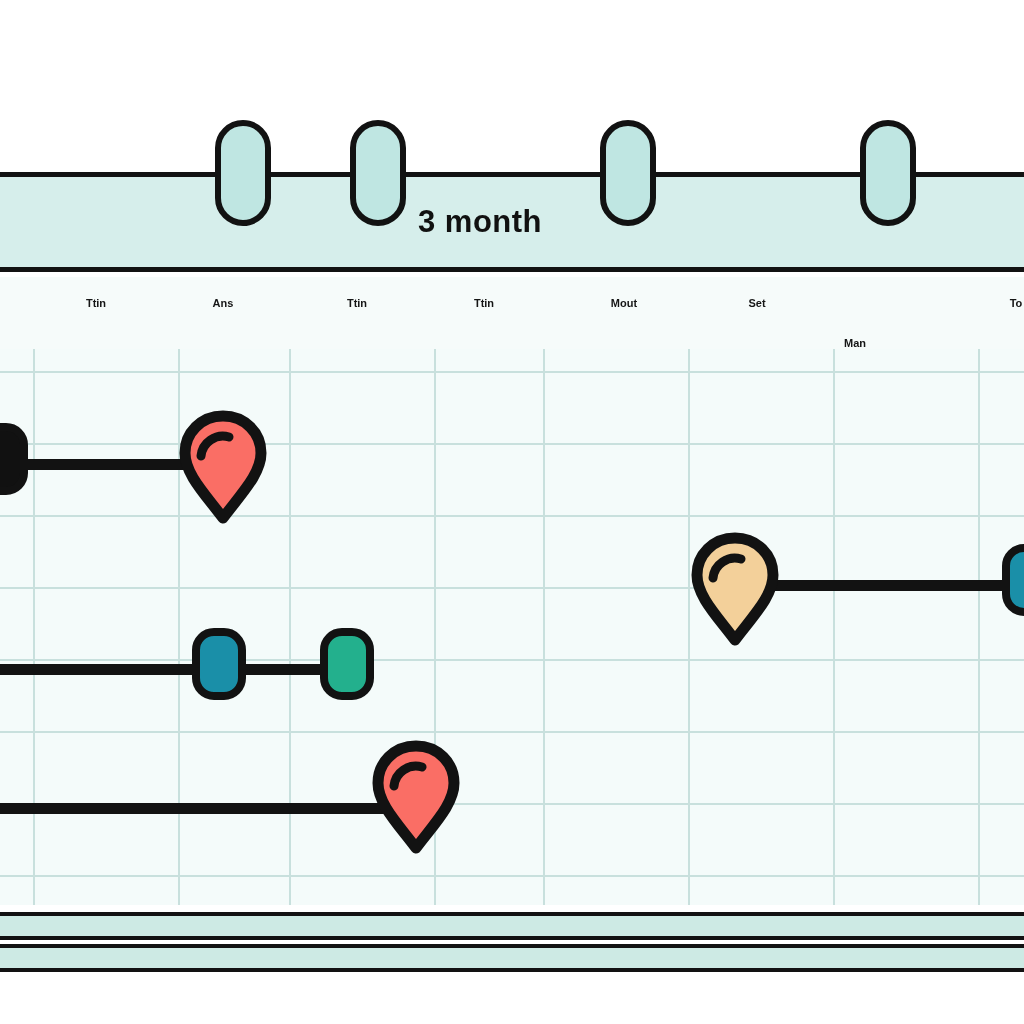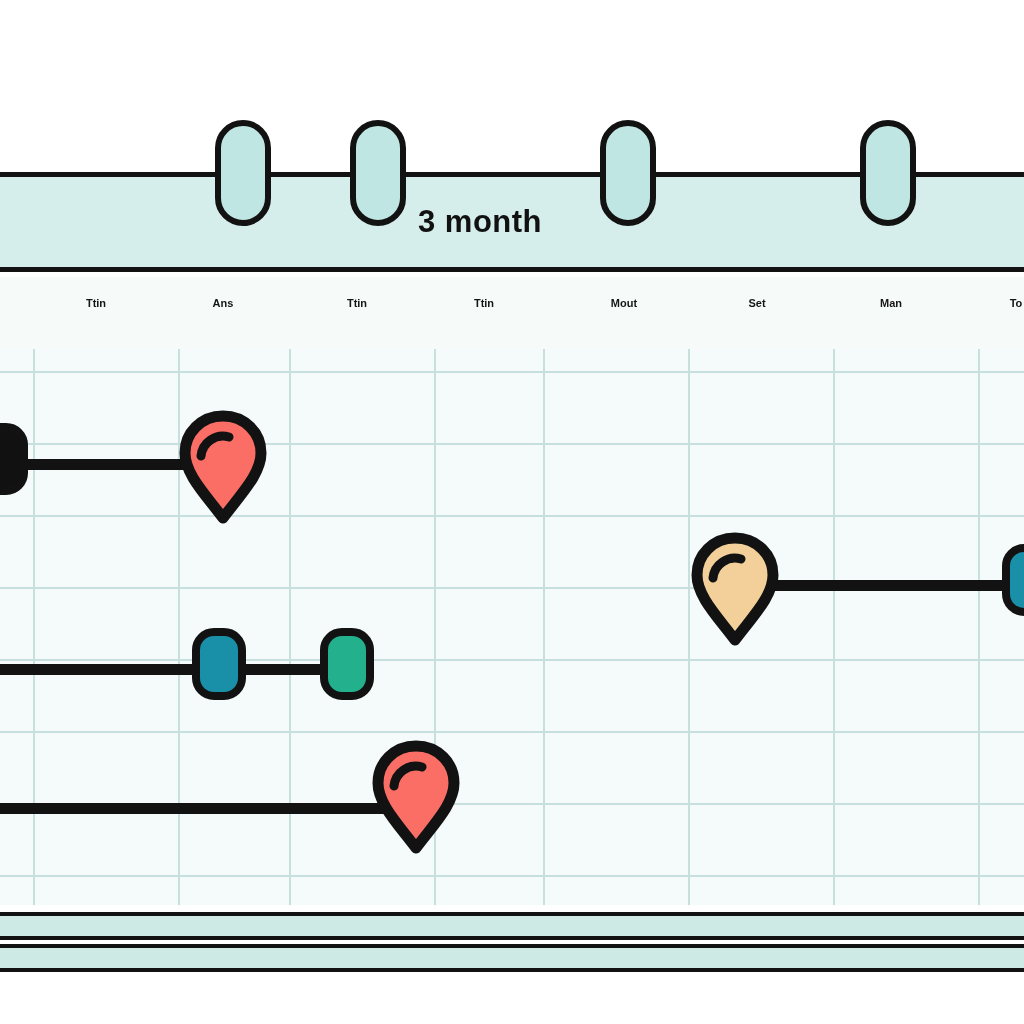--- a/index.html
+++ b/index.html
@@ -168,21 +168,21 @@
     </div>
 
   <div class="header-row">
     <div id="header-cells">
         <div class="header-cell" style="left: 96px;">Ttin</div>
         <div class="header-cell" style="left: 223px; text-align: center;">Ans</div>
         <div class="header-cell" style="left: 357px;">Ttin</div>
         <div class="header-cell" style="left: 484px;">Ttin</div>
         <div class="header-cell" style="left: 624px;">Mout</div>
         <div class="header-cell" style="left: 757px;">Set</div>
-        <div class="header-cell" style="left: 891px;">Man</div>
+        <div class="header-cell" style="left: 855px; margin-top: 40px;">Man</div>
         <div class="header-cell" style="left: 1016px;">To</div>
       </div>
   </div>
 
   <div class="grid-body">
     <div id="gridlines">
         <div class="gridline-v" style="left: 33px; background: rgb(200, 224, 221);"></div>
         <div class="gridline-v" style="left: 178px; background: rgb(200, 224, 221);"></div>
         <div class="gridline-v" style="left: 289px; background: rgb(200, 224, 221);"></div>
         <div class="gridline-v" style="left: 434px; background: rgb(200, 224, 221);"></div>

